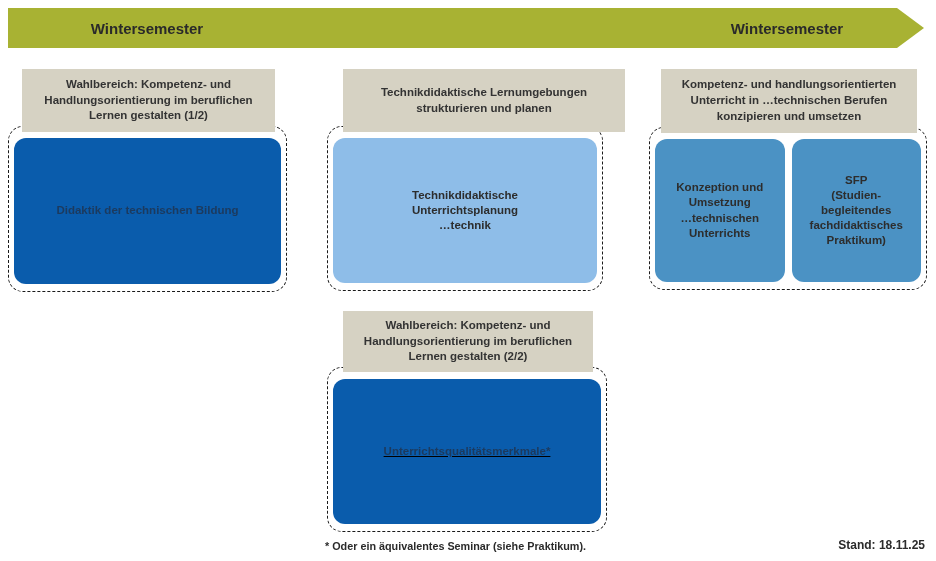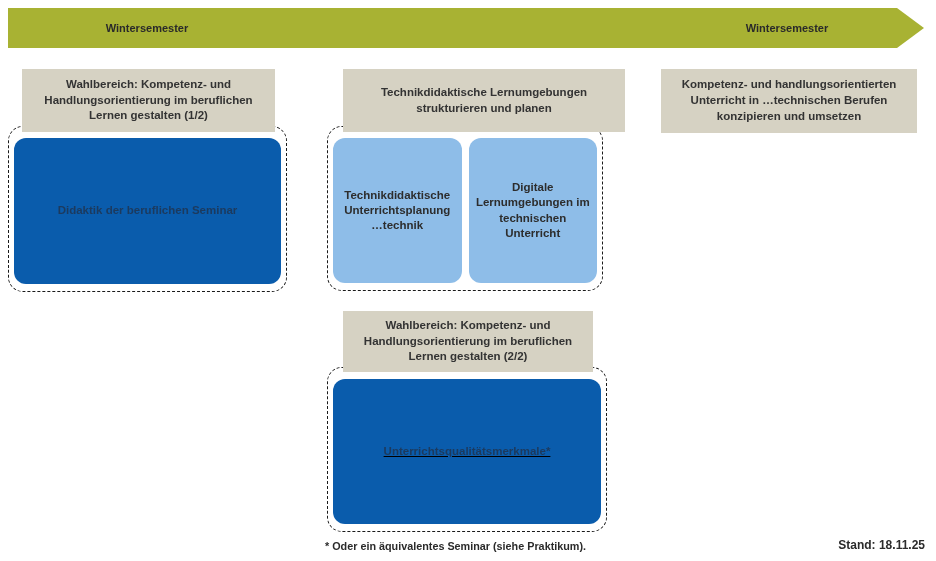--- a/index.html
+++ b/index.html
@@ -7,21 +7,21 @@
   .canvas{position:relative;width:936px;height:561px;background:#fff;overflow:hidden;}
 
   
   .banner{
     position:absolute;left:8px;top:8px;width:916px;height:40px;
     background:var(--green,#a8b233);
     clip-path:polygon(0 0, calc(100% - 27px) 0, 100% 50%, calc(100% - 27px) 100%, 0 100%);
   }
   .sem{
     position:absolute;top:50%;transform:translate(-50%,-50%);
-    font-weight:bold;font-size:11px;color:#2a2a2a;white-space:nowrap;
+    font-weight:bold;font-size:15px;color:#2a2a2a;white-space:nowrap;
   }
   .sem.s1{left:139px;}
   .sem.s2{left:460px;margin-top:33px;}
   .sem.s3{left:779px;}
 
   
   .group{
     position:absolute;box-sizing:border-box;
     border:1.6px dashed #1a1a1a;border-radius:15px;
     display:flex;gap:7px;padding:11px 5px 7px 5px;
@@ -71,43 +71,52 @@
 <div class="canvas">
 
   <div class="banner">
     <span class="sem s1">Wintersemester</span>
     <span class="sem s2">Sommersemester</span>
     <span class="sem s3">Wintersemester</span>
   </div>
 
   <div class="group g1">
     <div class="module dark">
-      <span>Didaktik der beruflichen Seminar</span>
+      <span>Didaktik der technischen Bildung</span>
     </div>
   </div>
   <div class="hdr h1">Wahlbereich: Kompetenz- und
 Handlungsorientierung im beruflichen
 Lernen gestalten (1/2)</div>
 
   <div class="group g2">
     <div class="module light">
       <span>Technikdidaktische
 Unterrichtsplanung
 …technik</span>
     </div>
-    <div class="module light">
-      <span>Digitale
-Lernumgebungen im
-technischen
-Unterricht</span>
-    </div>
   </div>
   <div class="hdr h2">Technikdidaktische Lernumgebungen
 strukturieren und planen</div>
 
+  <div class="group g3">
+    <div class="module mid">
+      <span>Konzeption und
+Umsetzung
+…technischen
+Unterrichts</span>
+    </div>
+    <div class="module mid">
+      <span>SFP
+(Studien-
+begleitendes
+fachdidaktisches
+Praktikum)</span>
+    </div>
+  </div>
   <div class="hdr h3">Kompetenz- und handlungsorientierten
 Unterricht in …technischen Berufen
 konzipieren und umsetzen</div>
 
   <div class="group g4">
     <div class="module dark">
       <span>Unterrichtsqualitätsmerkmale*</span>
     </div>
   </div>
   <div class="hdr h4">Wahlbereich: Kompetenz- und

